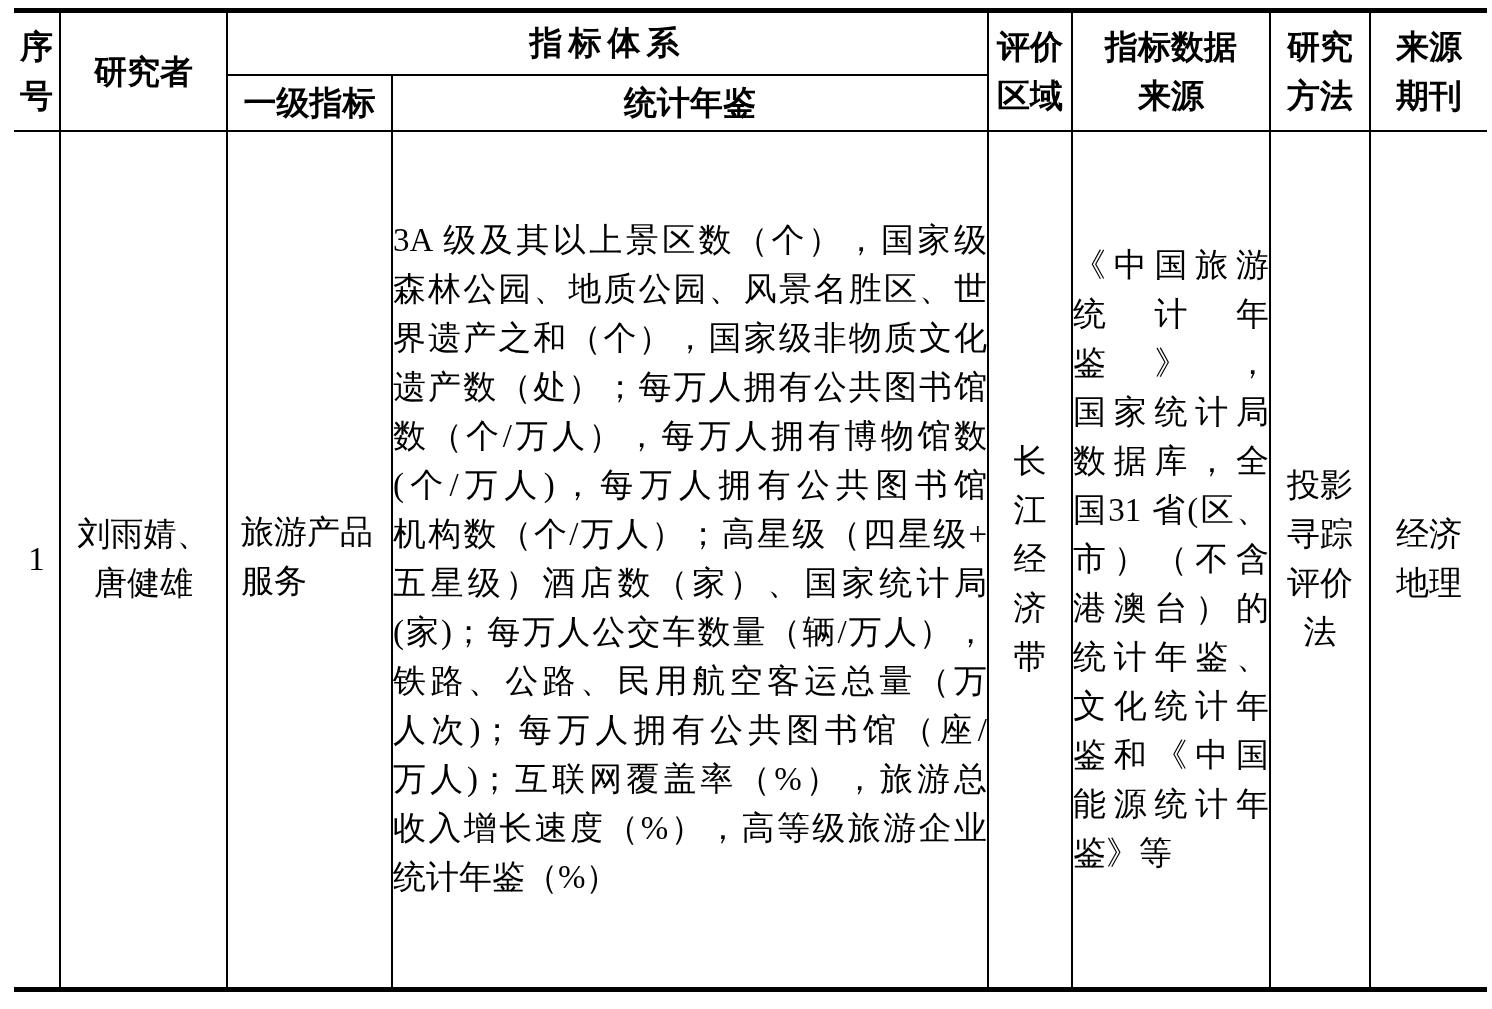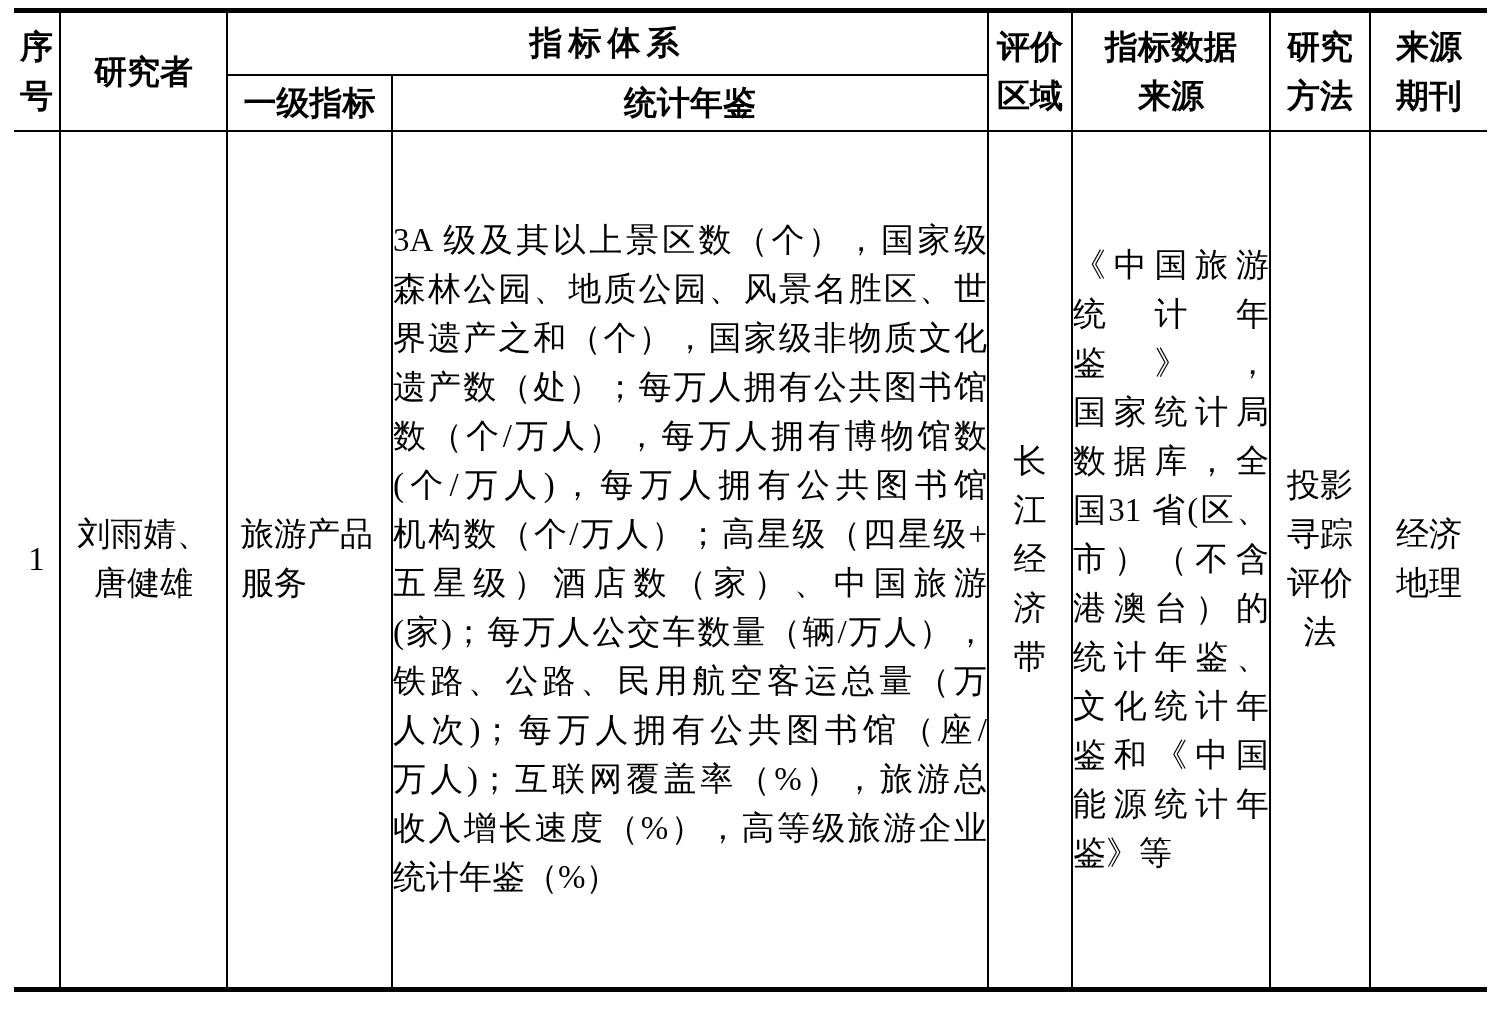--- a/index.html
+++ b/index.html
@@ -58,21 +58,21 @@
   td.justify .line {
     text-align: justify;
     text-align-last: justify;
     padding: 0 0;
   }
   td.justify .line.last-line {
     text-align-last: left;
   }
   
   td.leftalign { text-align: left; }
-  td.leftalign .line { padding-left: 13px; }
+  td.leftalign .line { padding-left: 13px; font-family: Liberation Mono, monospace; }
 </style>
 </head>
 <body>
 
 <table class="review-table">
   <colgroup>
     <col style="width:46px">
     <col style="width:167px">
     <col style="width:165px">
     <col style="width:596px">
@@ -125,21 +125,21 @@
           <div class="line last-line">服务</div>
         </td>
       <td class="justify">
           <div class="line">3A 级及其以上景区数（个），国家级</div>
           <div class="line">森林公园、地质公园、风景名胜区、世</div>
           <div class="line">界遗产之和（个），国家级非物质文化</div>
           <div class="line">遗产数（处）；每万人拥有公共图书馆</div>
           <div class="line">数（个/万人），每万人拥有博物馆数</div>
           <div class="line">(个/万人)，每万人拥有公共图书馆</div>
           <div class="line">机构数（个/万人）；高星级（四星级+</div>
-          <div class="line">五星级）酒店数（家）、中国旅游</div>
+          <div class="line">五星级）酒店数（家）、国家统计局</div>
           <div class="line">(家)；每万人公交车数量（辆/万人），</div>
           <div class="line">铁路、公路、民用航空客运总量（万</div>
           <div class="line">人次)；每万人拥有公共图书馆（座/</div>
           <div class="line">万人)；互联网覆盖率（%），旅游总</div>
           <div class="line">收入增长速度（%），高等级旅游企业</div>
           <div class="line last-line">统计年鉴（%）</div>
         </td>
       <td>
           <div class="line">长</div>
           <div class="line">江</div>

